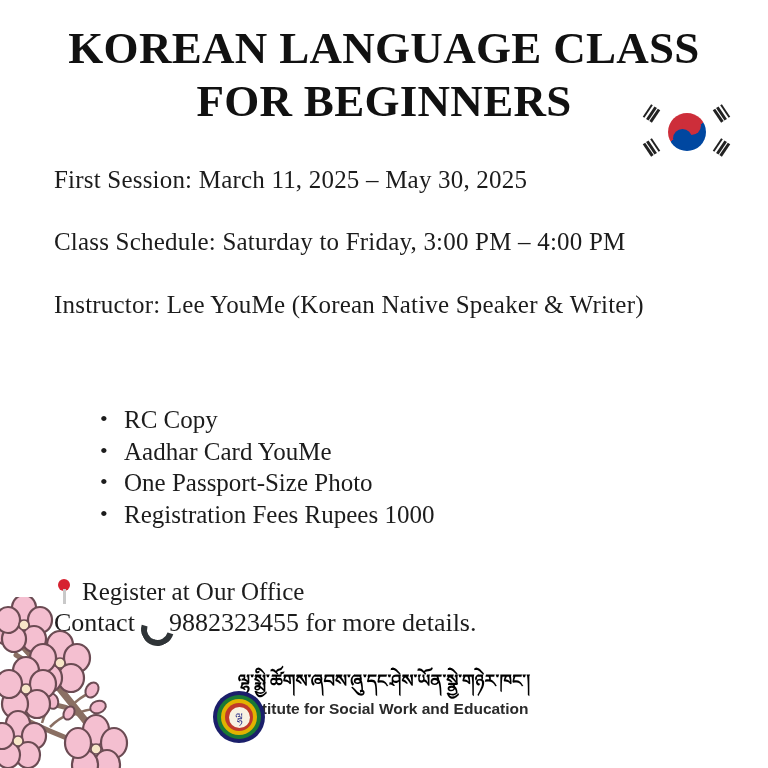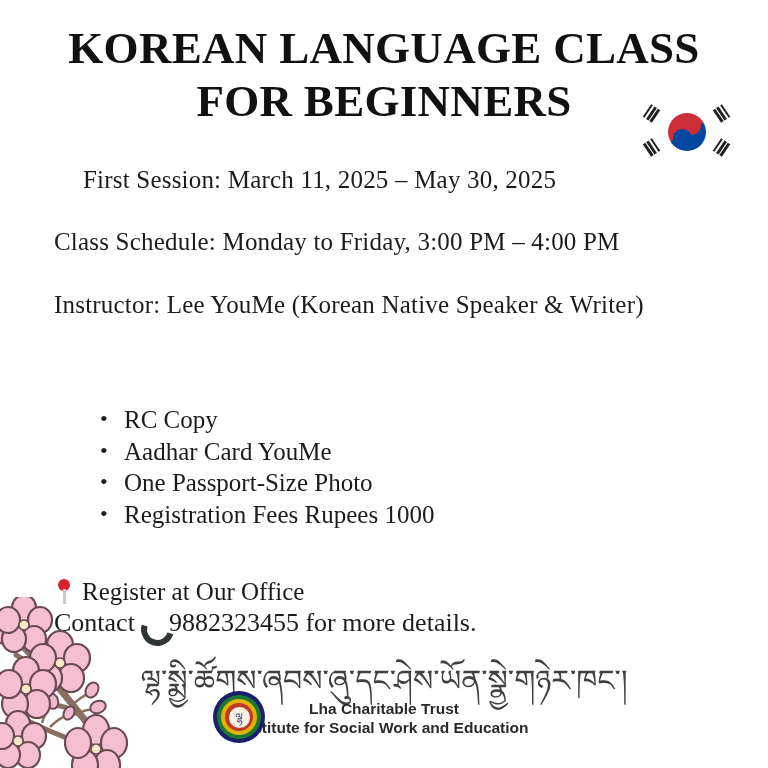--- a/index.html
+++ b/index.html
@@ -97,21 +97,21 @@
 
   
   .body-line {
     position: absolute;
     left: 54px;
     font-size: 25px;
     color: #1c1c1c;
     letter-spacing: 0.2px;
     white-space: nowrap;
   }
-  .line-session  { top: 166px; margin-left: 29px; }
+  .line-session  { top: 166px; }
   .line-schedule { top: 228px; }
   .line-teacher  { top: 291px; }
 
   
   .req-heading {
     position: absolute;
     left: 54px;
     top: 356px;
     font-size: 25px;
     color: #1c1c1c;
@@ -256,25 +256,26 @@
 
   
   .footer {
     position: absolute;
     left: 0;
     top: 666px;
     width: 768px;
     text-align: center;
   }
   .tibetan {
-    font-size: 30px;
+    font-size: 18px;
     line-height: 30px;
-    color: #404040;
+    color: #000000;
     font-family: "DejaVu Sans", "Liberation Sans", sans-serif;
     white-space: nowrap;
+    font-weight: bold;
   }
   .org-names {
     margin-top: 3px;
     font-family: "Liberation Sans", "DejaVu Sans", sans-serif;
     font-size: 15.5px;
     font-weight: bold;
     line-height: 19px;
     color: #2a2a2a;
   }
   .logo {
@@ -339,21 +340,21 @@
         <i></i>
       </div>
     <div class="trig t-br">
         <i></i>
         <i></i>
         <i></i>
       </div>
   </div>
 
   <div class="body-line line-session">First Session: March 11, 2025 – May 30, 2025</div>
-  <div class="body-line line-schedule">Class Schedule: Monday to Friday, 3:00 PM – 4:00 PM</div>
+  <div class="body-line line-schedule">Class Schedule: Saturday to Friday, 3:00 PM – 4:00 PM</div>
   <div class="body-line line-teacher">Instructor: Lee YouMe (Korean Native Speaker &amp; Writer)</div>
 
 
   <ul class="req-list">
     <li>RC Copy</li>
     <li>Aadhar Card YouMe</li>
     <li>One Passport-Size Photo</li>
     <li>Registration Fees Rupees 1000</li>
   </ul>
 
@@ -434,21 +435,20 @@
         <ellipse cx="-11" cy="16" rx="13" ry="15"></ellipse>
         <ellipse cx="-18" cy="-6" rx="13" ry="15"></ellipse>
         <circle cx="0" cy="0" r="5" fill="#f7e7c8" stroke="#6b4b53" stroke-width="1.5"></circle>
       </g>
     </g>
   </svg>
 
   <div class="footer">
     <div class="tibetan">ལྷ་སྨྱི་ཚོགས་ཞབས་ཞུ་དང་ཤེས་ཡོན་སྣྱེ་གཉེར་ཁང་།</div>
     <div class="org-names">
-      <div>Lha Charitable Trust</div>
       <div>Institute for Social Work and Education</div>
     </div>
   </div>
 
   <div class="logo">
     <div class="r2">
         <div class="r3">
           <div class="r4">
       <div class="r5">ལྷ</div>
     </div>

